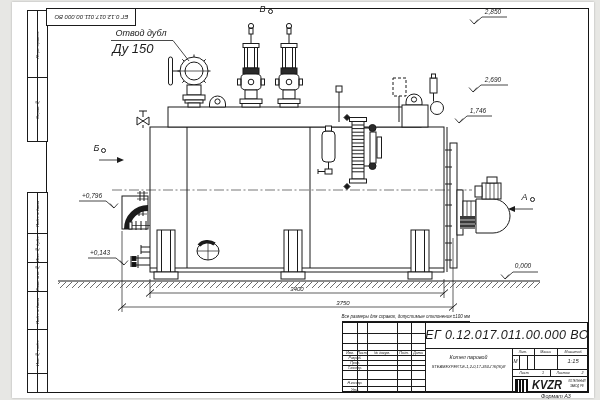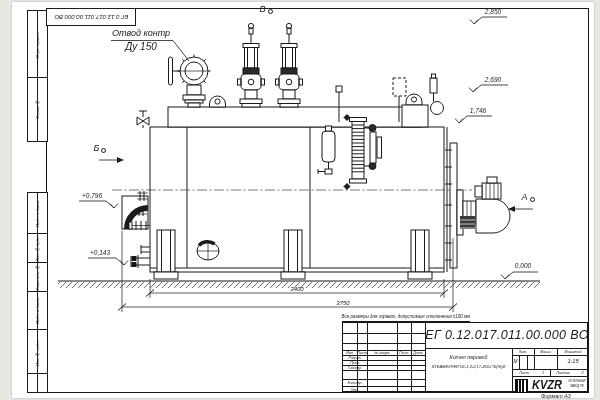--- a/index.html
+++ b/index.html
@@ -306,23 +306,23 @@
       </g>
 
       <g stroke-width="0.8">
         <line x1="111" y1="40.5" x2="173" y2="40.5"></line>
         <line x1="173" y1="40.5" x2="189" y2="61"></line>
       </g>
     </g>
   </svg>
 
   <div class="lbl" style="left:108px;top:29px;width:66px;font-size:9px;">
-      <span>Отвод контр</span>
-    </div>
-  <div class="lbl" style="left:118px;top:42px;width:46px;font-size:10px;">
+      <span>Отвод дубл</span>
+    </div>
+  <div class="lbl" style="left:110px;top:42px;width:46px;font-size:13px;">
       <span>Ду 150</span>
     </div>
 
   <div class="lbl" style="left:258px;top:5px;width:16px;font-size:9px;">
       <span>В</span>
       <i class="vmark"></i>
     </div>
   <div class="lbl" style="left:92px;top:144px;width:16px;font-size:9px;">
       <span>Б</span>
       <i class="vmark"></i>

